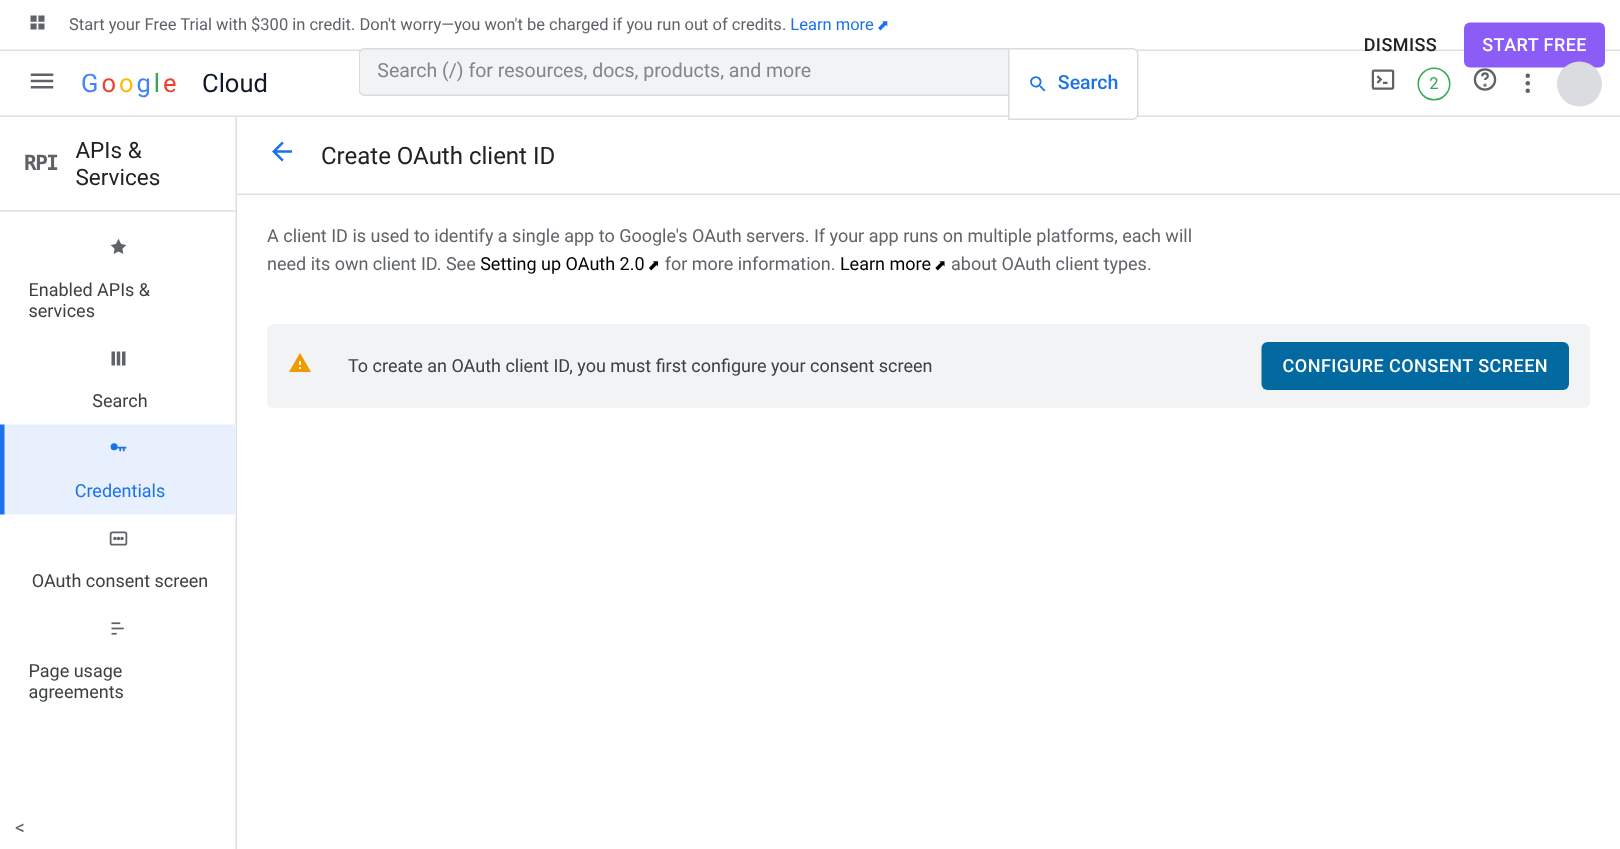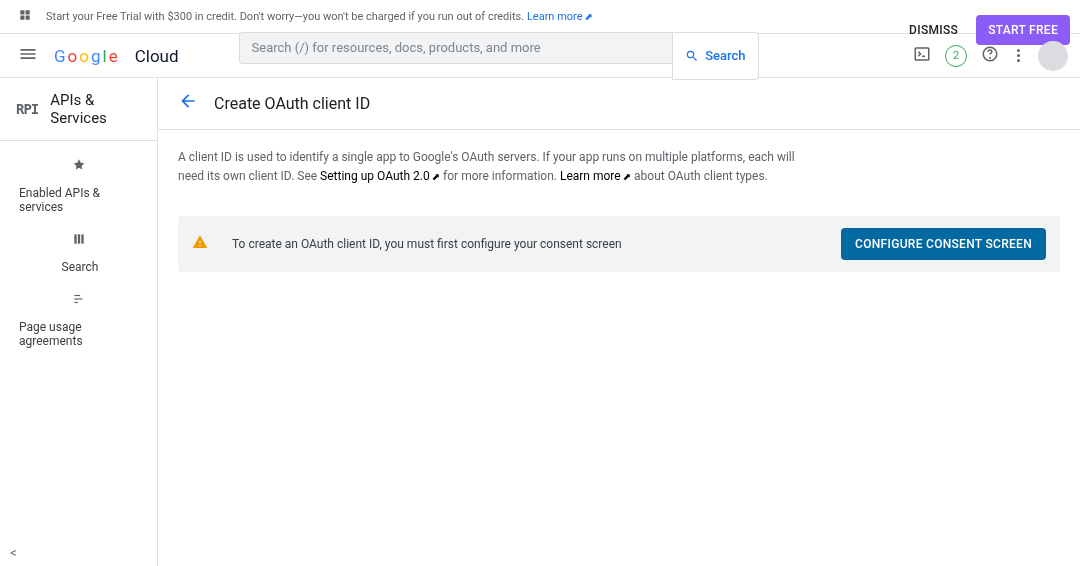--- a/index.html
+++ b/index.html
@@ -151,20 +151,39 @@
       </div>
       <div class="side-item">
         <span class="sicon">
             <svg width="14" height="14" viewBox="0 0 24 24" fill="#5f6368">
               <rect x="4" y="4" width="4" height="16"></rect>
               <rect x="10" y="4" width="4" height="16"></rect>
               <rect x="16" y="4" width="4" height="16"></rect>
             </svg>
           </span>
         <span>Search</span>
+      </div>
+      <div class="side-item active">
+        <span class="sicon">
+            <svg width="14" height="14" viewBox="0 0 24 24" fill="#1a73e8">
+              <path d="M7 14a4 4 0 110-8 4 4 0 010 8zm4-4h10v2h-2v3h-2v-3h-2v3h-2v-3h-2"></path>
+            </svg>
+          </span>
+        <span>Credentials</span>
+      </div>
+      <div class="side-item">
+        <span class="sicon">
+            <svg width="14" height="14" viewBox="0 0 24 24" fill="none" stroke="#5f6368" stroke-width="2">
+              <rect x="3" y="5" width="18" height="14" rx="2"></rect>
+              <circle cx="8" cy="12" r="1" fill="#5f6368"></circle>
+              <circle cx="12" cy="12" r="1" fill="#5f6368"></circle>
+              <circle cx="16" cy="12" r="1" fill="#5f6368"></circle>
+            </svg>
+          </span>
+        <span>OAuth consent screen</span>
       </div>
       <div class="side-item">
         <span class="sicon">
             <svg width="14" height="14" viewBox="0 0 24 24" fill="none" stroke="#5f6368" stroke-width="2">
               <line x1="4" y1="6" x2="14" y2="6"></line>
               <line x1="4" y1="12" x2="18" y2="12"></line>
               <line x1="4" y1="18" x2="10" y2="18"></line>
             </svg>
           </span>
         <span>Page usage agreements</span>

